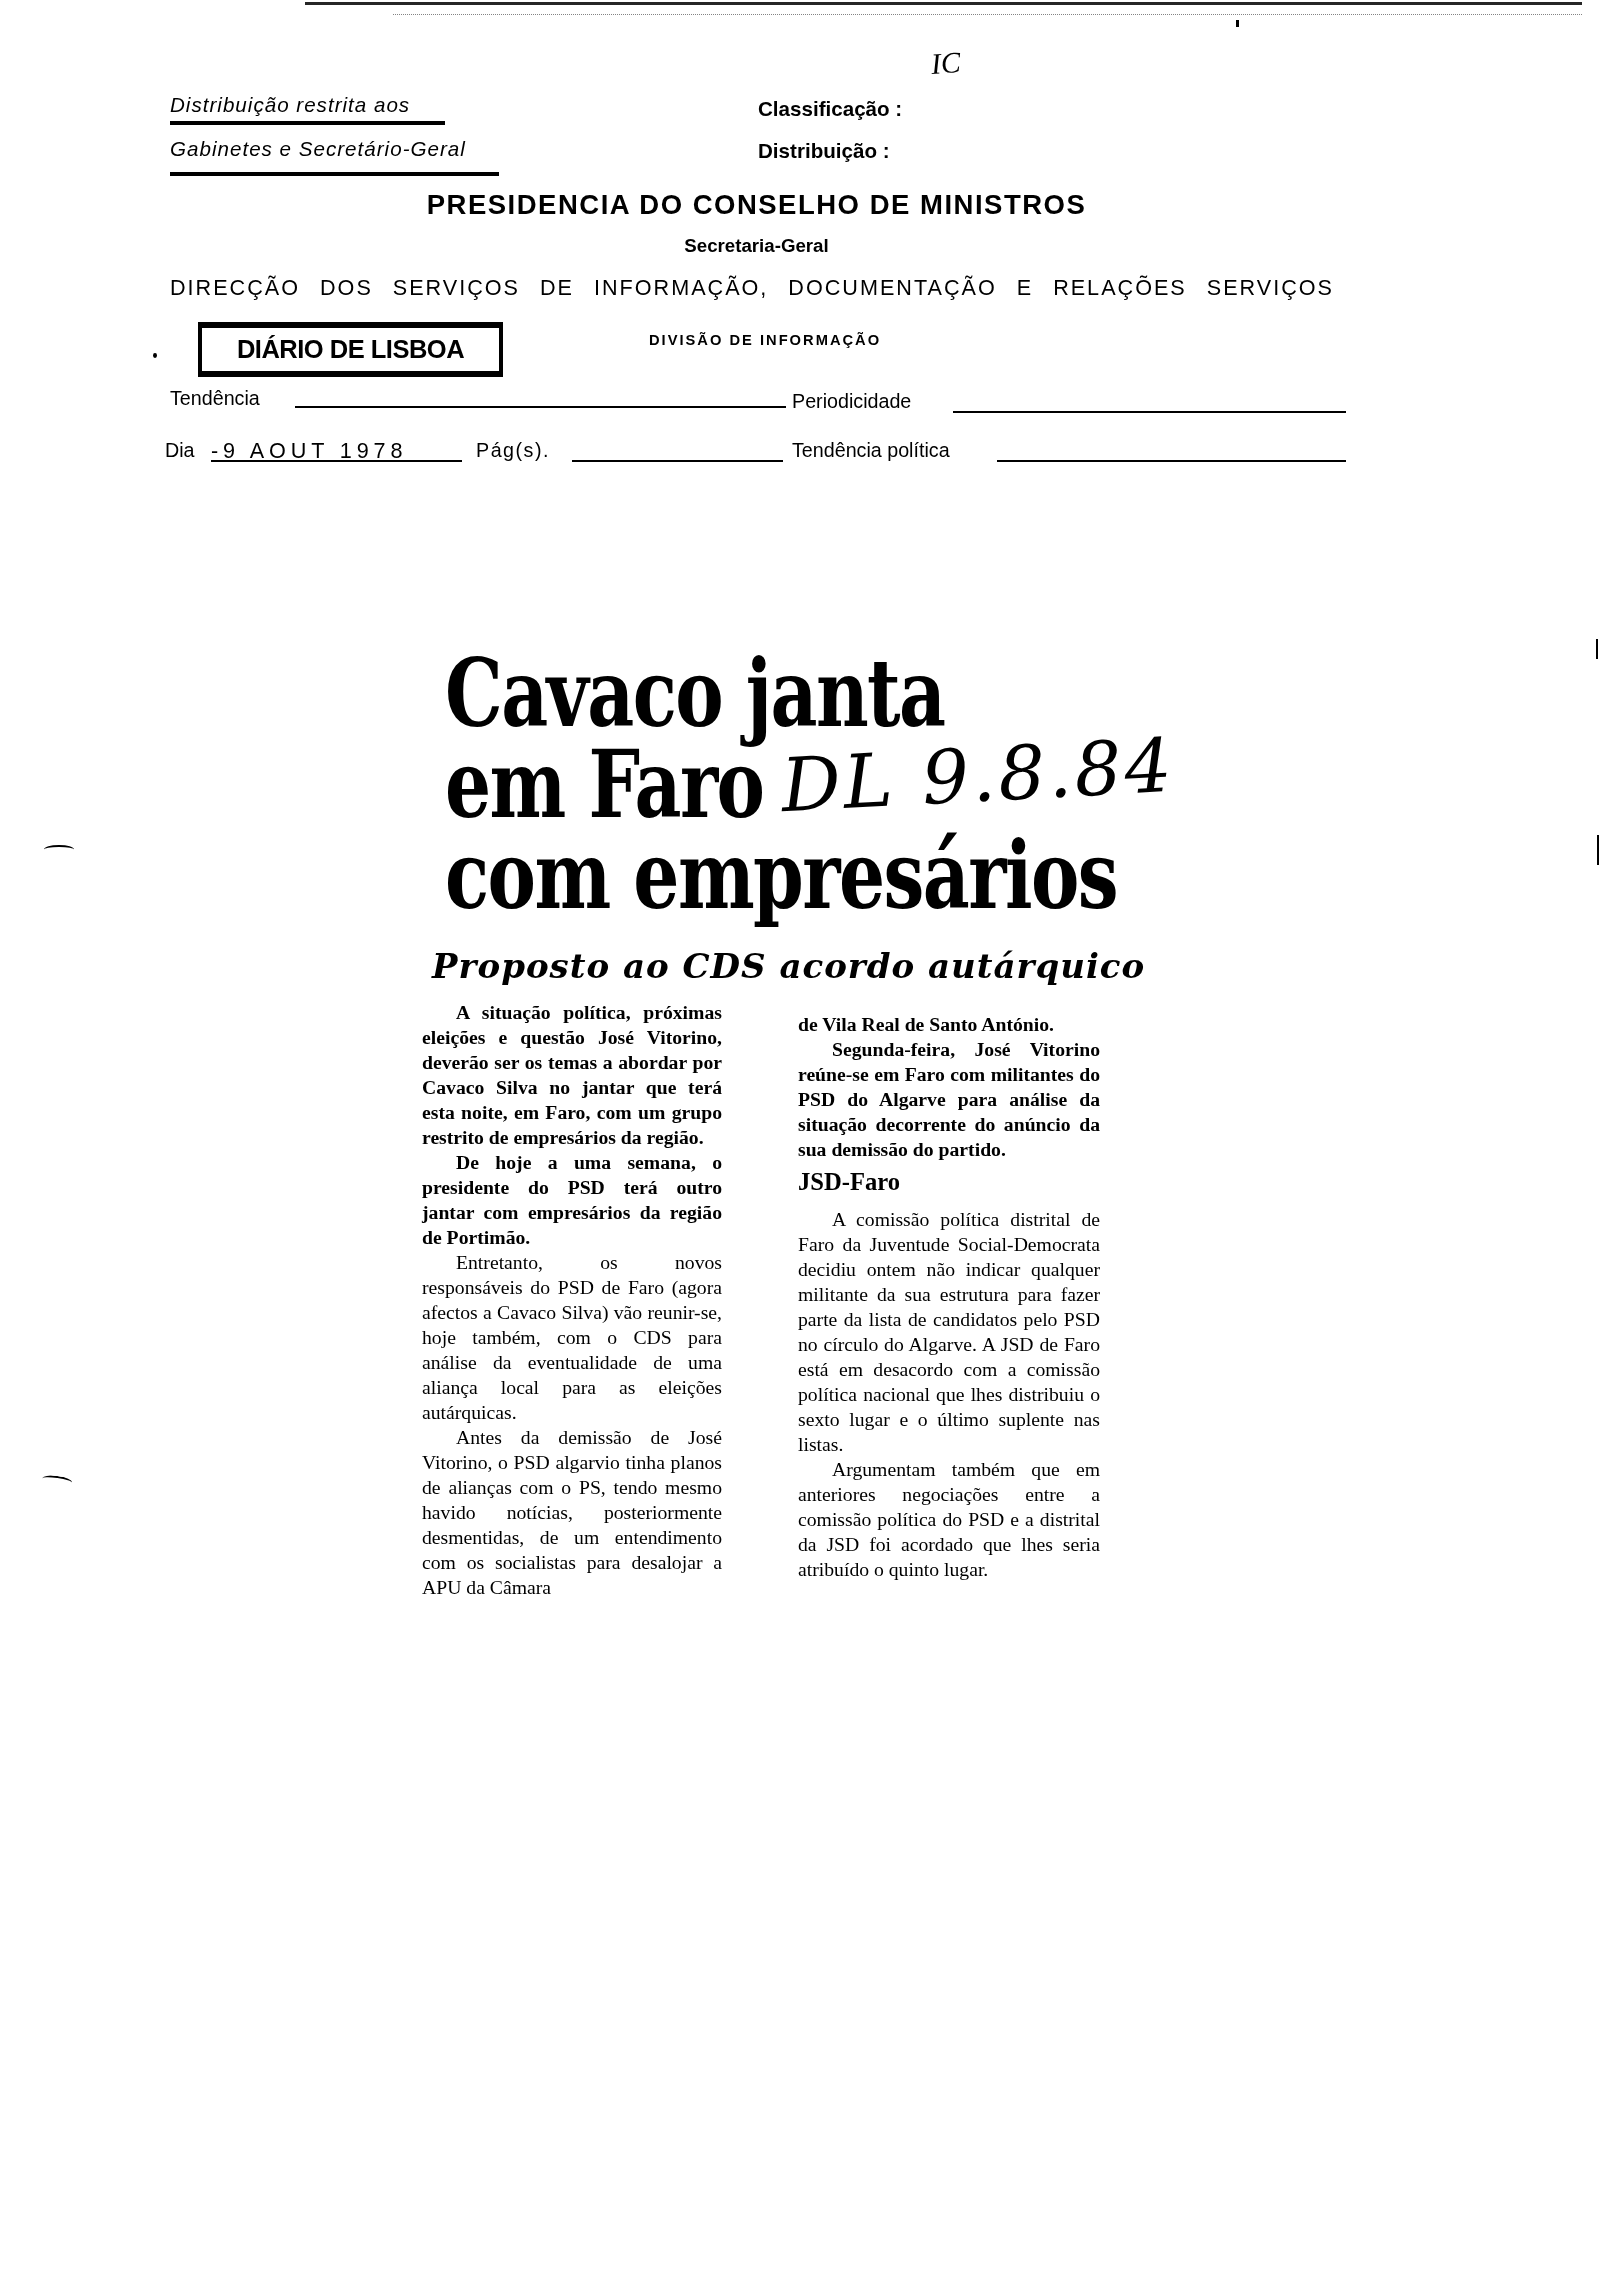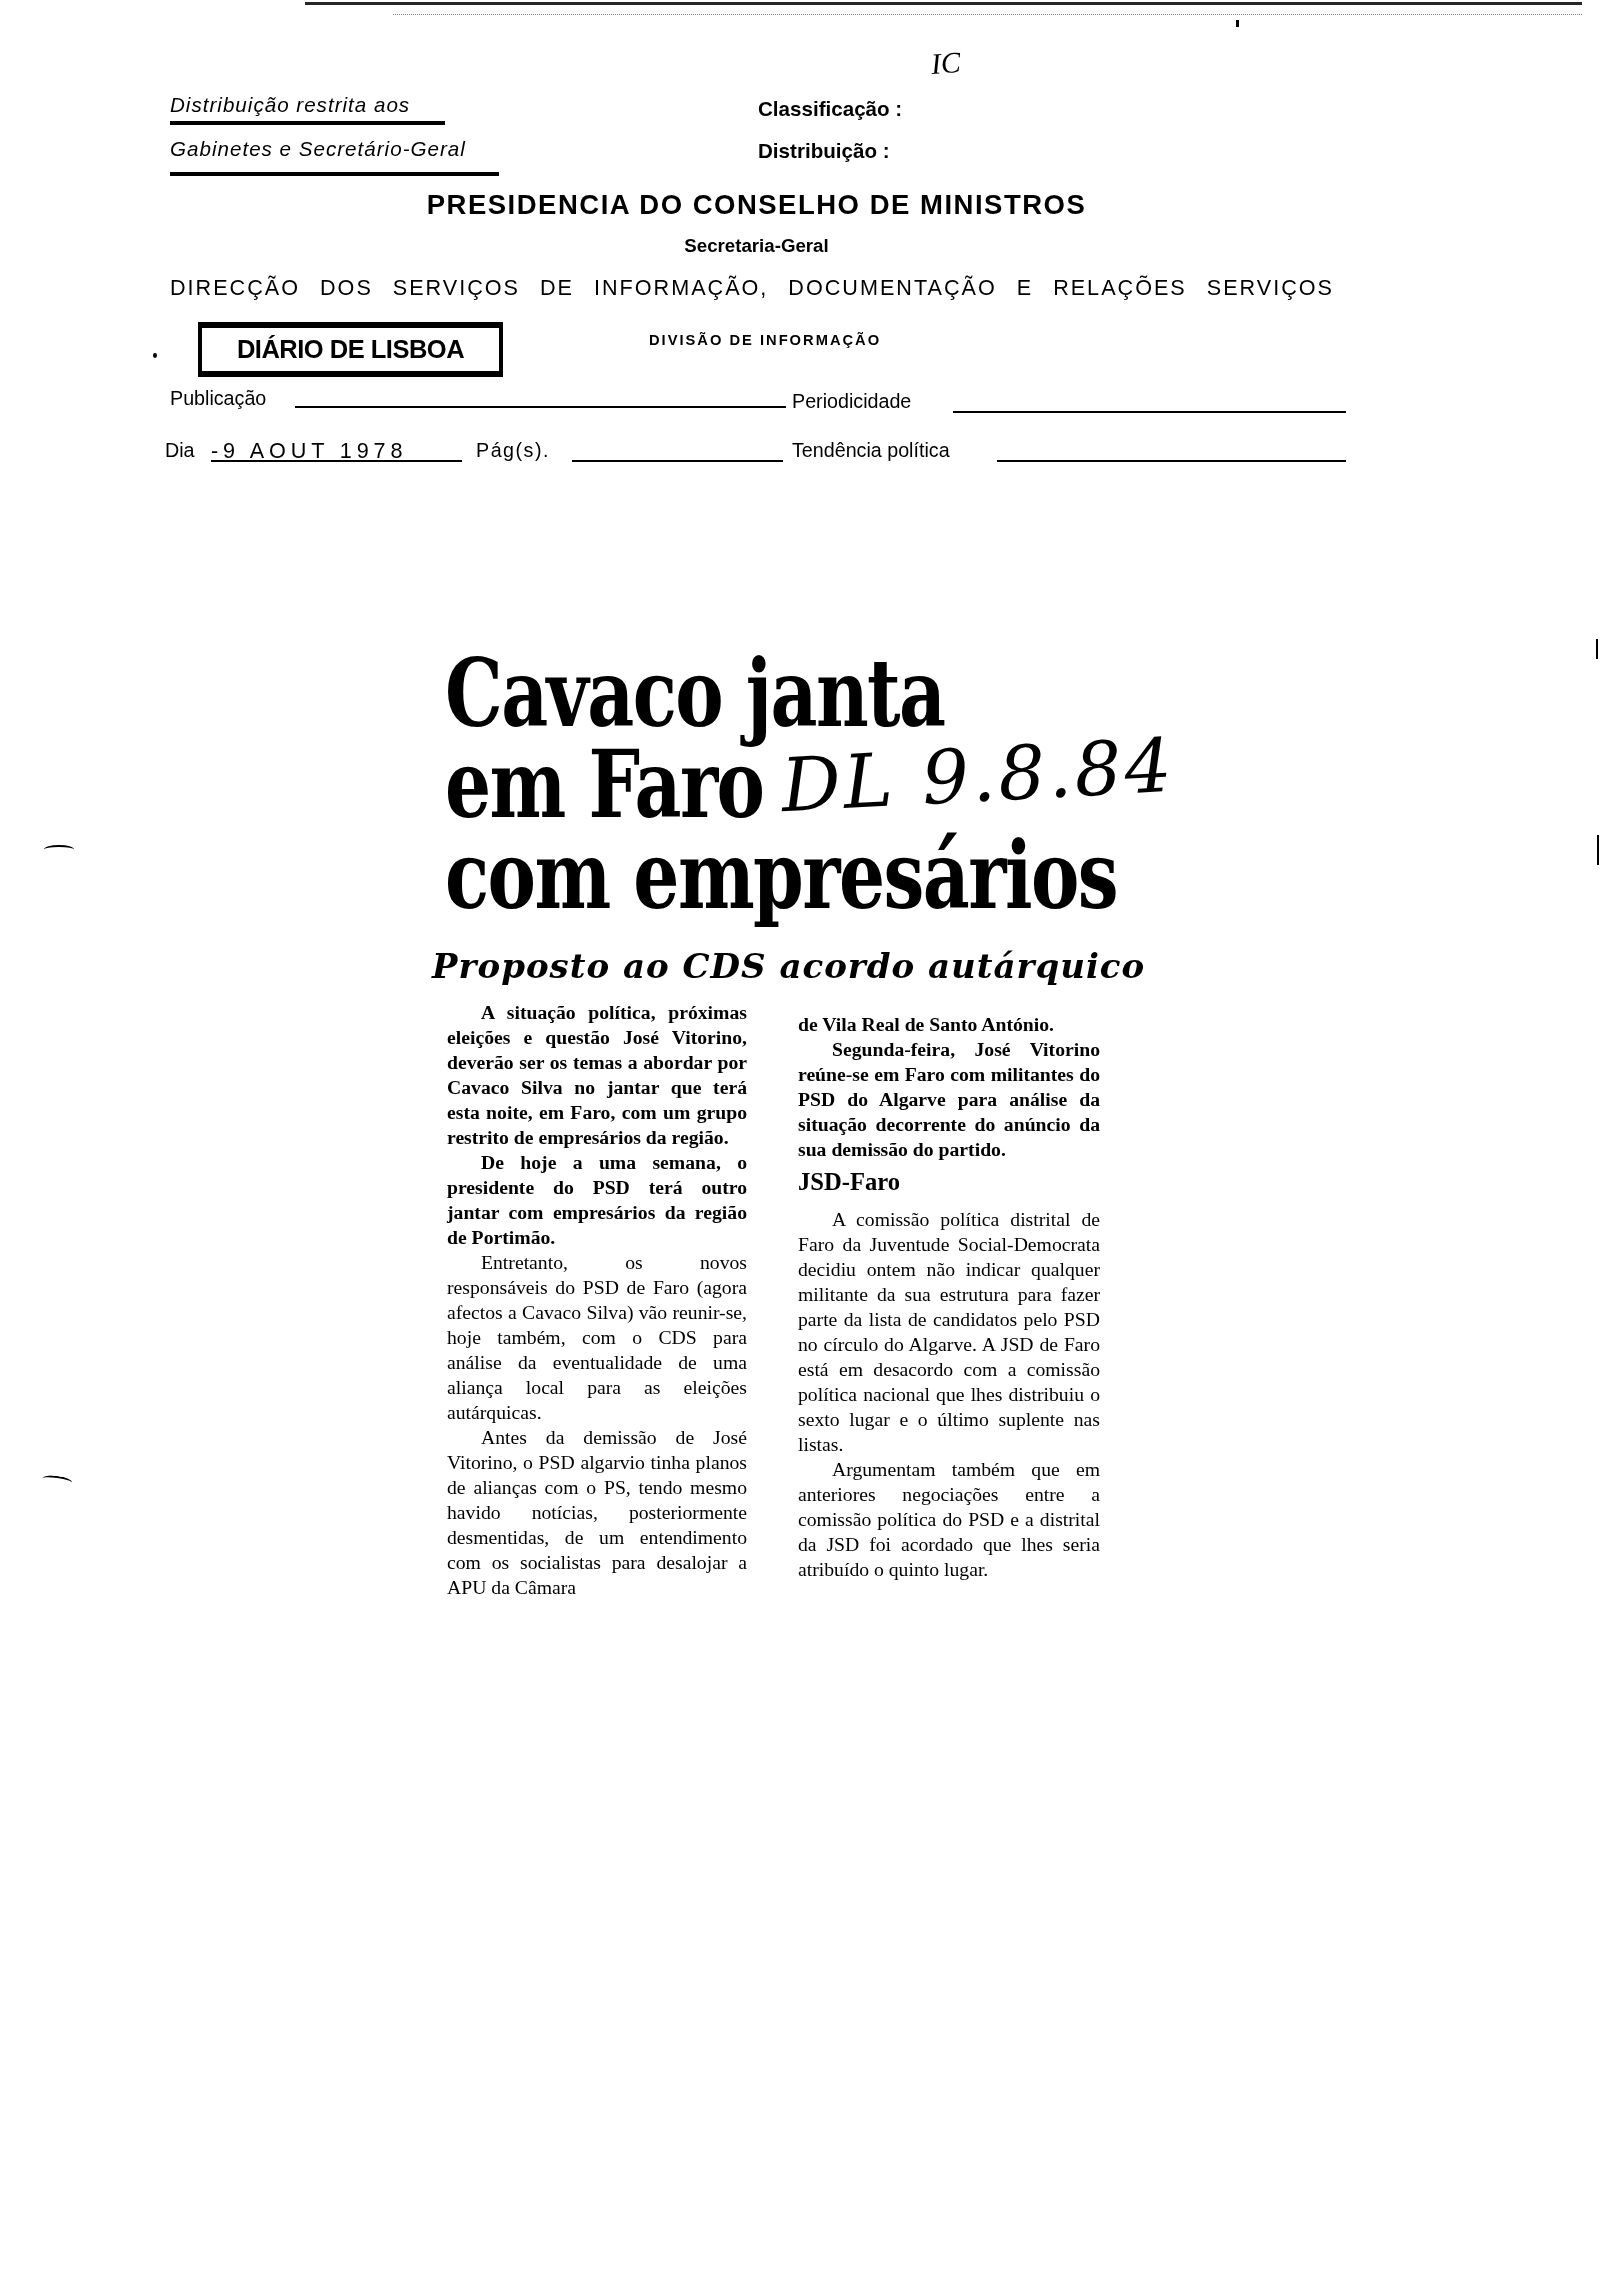--- a/index.html
+++ b/index.html
@@ -66,21 +66,21 @@
   <span>RELAÇÕES</span>
   <span>SERVIÇOS</span>
 </div>
 
 <div class="abs" style="left:153px;top:353px;width:3.9px;height:4.9px;background:#000;border-radius:50%;"></div>
 <div class="abs box" style="left:198px;top:322px;width:305px;height:55px;">
   <span>DIÁRIO DE LISBOA</span>
 </div>
 <div class="abs divinfo" style="left:625px;top:332px;">DIVISÃO DE INFORMAÇÃO</div>
 
-<div class="abs field-label" style="left:170px;top:387px;">Publicação</div>
+<div class="abs field-label" style="left:170px;top:387px;">Tendência</div>
 <div class="abs field-line" style="left:295px;top:406px;width:491px;height:0;"></div>
 <div class="abs field-label" style="left:792px;top:390px;">Periodicidade</div>
 <div class="abs field-line" style="left:953px;top:411px;width:393px;height:0;"></div>
 
 <div class="abs field-label" style="left:165px;top:439px;">Dia</div>
 <div class="abs field-line" style="left:211px;top:460px;width:251px;height:0;"></div>
 <div class="abs stamp" style="left:211px;top:438px;">-9 AOUT 1978</div>
 <div class="abs field-label" style="left:476px;top:439px;letter-spacing:1.5px;">Pág(s).</div>
 <div class="abs field-line" style="left:572px;top:460px;width:211px;height:0;"></div>
 <div class="abs field-label" style="left:792px;top:439px;">Tendência política</div>
@@ -88,21 +88,21 @@
 
 <div class="abs" style="left:445px;top:648px;">
   <div class="headline">Cavaco janta</div>
   <div class="headline">em Faro</div>
   <div class="headline">com empresários</div>
 </div>
 <div class="abs handwritten" style="left:781px;top:732px;">DL 9.8.84</div>
 
 <div class="abs subhead" style="left:432px;top:946px;">Proposto ao CDS acordo autárquico</div>
 
-<div class="abs col boldish" style="left:447px;top:1000px;width:300px;">
+<div class="abs col boldish" style="left:422px;top:1000px;width:300px;">
   <p>A situação política, próximas eleições e questão José Vitorino, deverão ser os temas a abordar por Cavaco Silva no jantar que terá esta noite, em Faro, com um grupo restrito de empresários da região.</p>
   <p>De hoje a uma semana, o presidente do PSD terá outro jantar com empresários da região de Portimão.</p>
   <p style="font-weight:normal;">Entretanto, os novos responsáveis do PSD de Faro (agora afectos a Cavaco Silva) vão reunir-se, hoje também, com o CDS para análise da eventualidade de uma aliança local para as eleições autárquicas.</p>
   <p style="font-weight:normal;">Antes da demissão de José Vitorino, o PSD algarvio tinha planos de alianças com o PS, tendo mesmo havido notícias, posteriormente desmentidas, de um entendimento com os socialistas para desalojar a APU da Câmara</p>
 </div>
 
 <div class="abs col" style="left:798px;top:1012px;width:302px;">
   <p class="noindent" style="font-weight:bold;">de Vila Real de Santo António.</p>
   <p style="font-weight:bold;">Segunda-feira, José Vitorino reúne-se em Faro com militantes do PSD do Algarve para análise da situação decorrente do anúncio da sua demissão do partido.</p>
   <div class="jsd">JSD-Faro</div>

